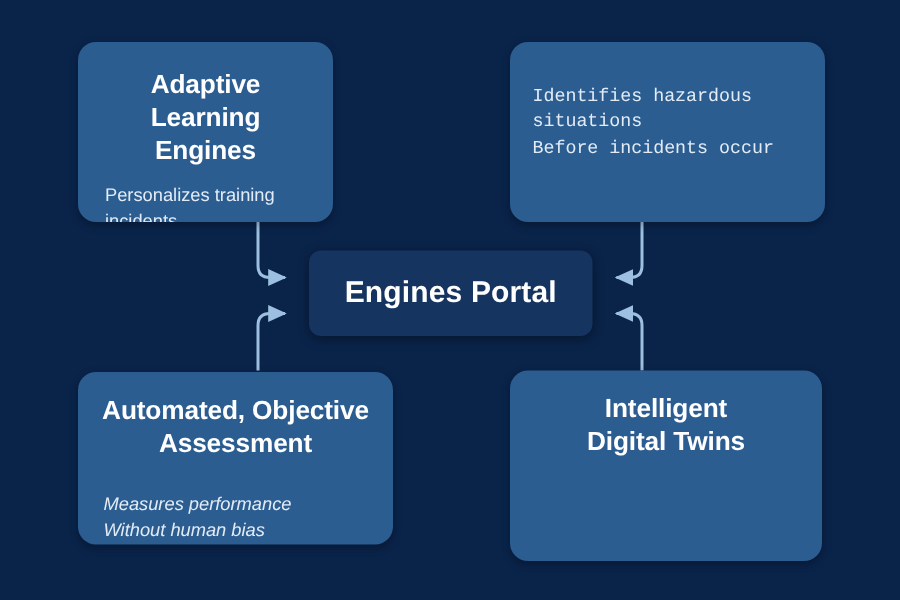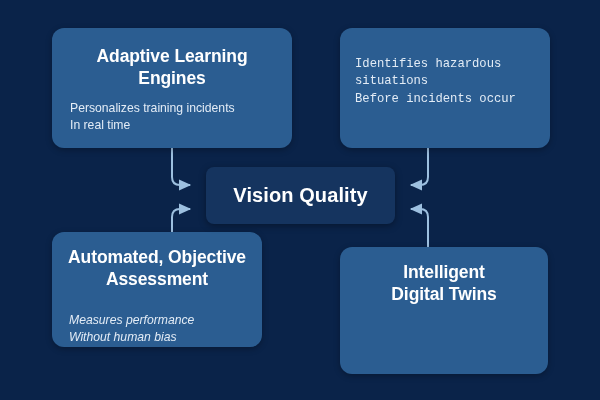--- a/index.html
+++ b/index.html
@@ -52,33 +52,33 @@
   .card-body {
     font-size: 12.2px;
     line-height: 1.42;
     color: #e3ecf6;
     text-align: left;
     white-space: pre-line;
     font-weight: normal;
   }
   
   #card-adaptive-learning-engines {
-    left: 52px; top: 28px; width: 240px; height: 120px;
+    left: 52px; top: 28px; width: 170px; height: 120px;
     padding: 17px 14px 0 14px;
   }
   #card-adaptive-learning-engines .card-body { margin-top: 11px; align-self: flex-start; padding-left: 4px; }
 
   #card-predictive-safety {
     left: 340px; top: 28px; width: 210px; height: 120px;
     padding: 17px 12px 0 12px;
   }
   #card-predictive-safety .card-body { margin-top: 11px; align-self: flex-start; padding-left: 3px; font-family: Liberation Mono, monospace; }
 
   #card-automated-objective-assessment {
-    left: 52px; top: 232px; width: 210px; height: 115px;
+    left: 52px; top: 248px; width: 210px; height: 115px;
     padding: 14px 12px 0 12px;
   }
   #card-automated-objective-assessment .card-body { margin-top: 22px; align-self: flex-start; padding-left: 5px; font-style: italic; }
 
   #card-intelligent-digital-twins {
     left: 340px; top: 247px; width: 208px; height: 127px;
     padding: 14px 10px 0 10px;
   }
   #card-intelligent-digital-twins .card-body { margin-top: 11px; align-self: flex-start; padding-left: 3px; }
 
@@ -141,16 +141,16 @@
     <div class="card-body">Measures performance
 Without human bias</div>
   </div>
 
   <div class="card" id="card-intelligent-digital-twins">
     <div class="card-title">Intelligent
 Digital Twins</div>
   </div>
 
   <div class="card" id="card-vision-portal">
-    <div class="hub-title">Vision Quality</div>
+    <div class="hub-title">Engines Portal</div>
   </div>
 
 </div>
 
 </body></html>

